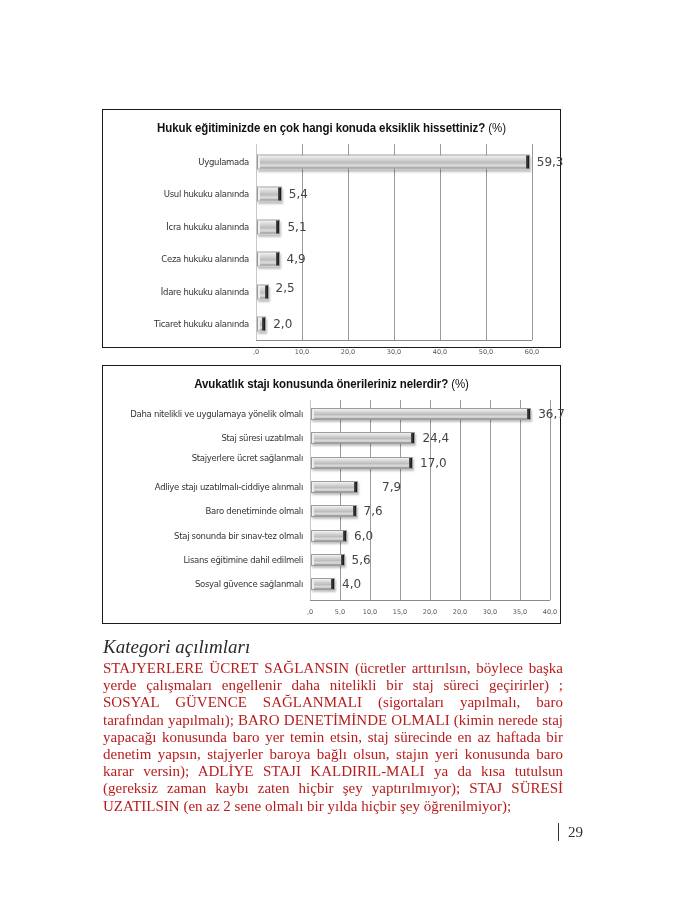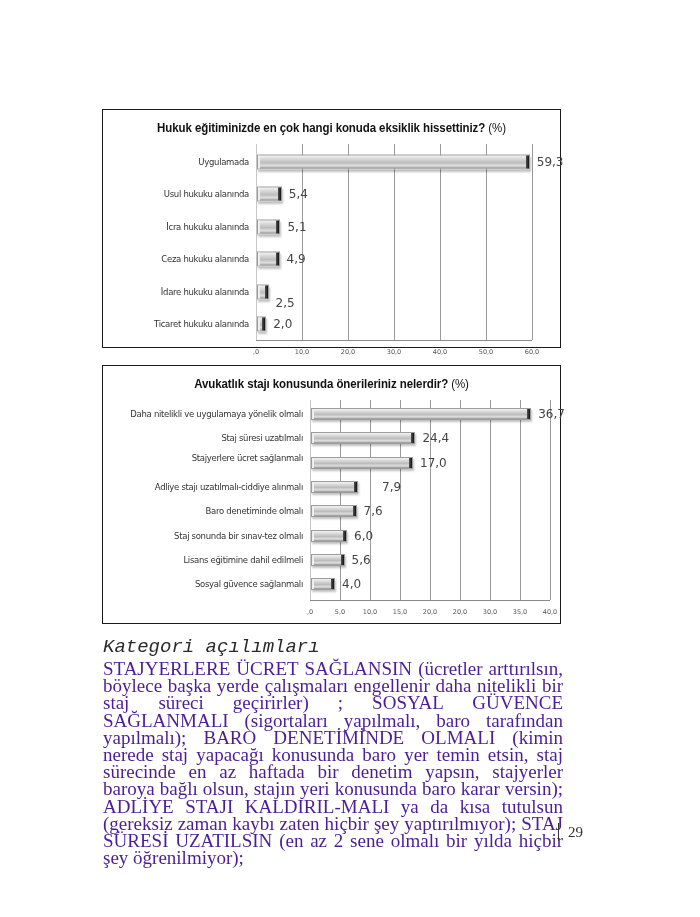--- a/index.html
+++ b/index.html
@@ -15,22 +15,22 @@
     .yaxisline { position: absolute; top: 0; bottom: 0; left: 0; width: 1px; background: #c8c8c8; }
     .tick { position: absolute; font-size: 6.5px; color: #555; transform: translateX(-50%); font-family: "DejaVu Sans", sans-serif; }
     .cat-label { position: absolute; right: 0; text-align: right; font-size: 8.5px; color: #333; white-space: nowrap; font-family: "DejaVu Sans", sans-serif; letter-spacing: -0.3px; transform: translateY(-50%); }
     .bar { position: absolute; height: 15px; transform: translateY(-50%);
       background: linear-gradient(to bottom, #f4f4f4 0%, #d9d9d9 25%, #bdbdbd 55%, #e0e0e0 80%, #8f8f8f 100%);
       border: 1px solid #9c9c9c; box-sizing: border-box; box-shadow: 1px 2px 2px rgba(0,0,0,0.25); }
     .bar::after { content: ""; position: absolute; right: 0; top: 0; bottom: 0; width: 3px; background: linear-gradient(to right, #555, #111); }
     .bar::before { content: ""; position: absolute; left: 0; top: 0; bottom: 0; width: 2px; background: #eee; }
     .chart2 .bar { height: 12px; }
     .val-label { position: absolute; font-size: 12px; color: #444; transform: translateY(-50%); font-family: "DejaVu Sans", sans-serif; }
-    .heading { position: absolute; left: 103px; top: 636px; font-family: Liberation Mono, monospace; font-style: italic; font-size: 19px; color: #2a2a2a; }
-    .body-text { position: absolute; left: 103px; top: 660px; width: 460px; font-family: "Liberation Serif", serif; font-size: 19px; line-height: 17.2px; color: #4c1d95; text-align: justify; }
+    .heading { position: absolute; left: 103px; top: 636px; font-family: Liberation Serif, serif; font-style: italic; font-size: 19px; color: #2a2a2a; }
+    .body-text { position: absolute; left: 103px; top: 660px; width: 460px; font-family: "Liberation Serif", serif; font-size: 15px; line-height: 17.2px; color: #b91c1c; text-align: justify; }
     .body-text p { margin: 0; }
     .footer { position: absolute; left: 103px; top: 823px; width: 480px; height: 18px; }
     .footer-text { position: absolute; right: 30px; top: 4px; font-family: "DejaVu Sans", sans-serif; font-size: 7.2px; color: #666; letter-spacing: 0.2px; white-space: nowrap; }
     .footer-sep { position: absolute; right: 24px; top: 0; width: 1.5px; height: 18px; background: #333; }
     .footer-page { position: absolute; right: 0; top: 1px; font-family: "Liberation Serif", serif; font-size: 15px; color: #333; }
   </style>
 </head>
 <body>
 
 <div class="chart-box chart1">
@@ -55,21 +55,21 @@
       <div class="yaxisline"></div>
       <div class="bar" style="left: 1px; top: 18px; width: 272.78px;"></div>
       <div class="val-label" style="left: 280.78px; top: 18px;">59,3</div>
       <div class="bar" style="left: 1px; top: 50.4px; width: 24.84px;"></div>
       <div class="val-label" style="left: 32.84px; top: 50.4px;">5,4</div>
       <div class="bar" style="left: 1px; top: 82.8px; width: 23.46px;"></div>
       <div class="val-label" style="left: 31.46px; top: 82.8px;">5,1</div>
       <div class="bar" style="left: 1px; top: 115.2px; width: 22.54px;"></div>
       <div class="val-label" style="left: 30.54px; top: 115.2px;">4,9</div>
       <div class="bar" style="left: 1px; top: 147.6px; width: 11.5px;"></div>
-      <div class="val-label" style="left: 19.5px; top: 159px;">2,5</div>
+      <div class="val-label" style="left: 19.5px; top: 144px;">2,5</div>
       <div class="bar" style="left: 1px; top: 180px; width: 9.2px;"></div>
       <div class="val-label" style="left: 17.2px; top: 180px;">2,0</div>
     </div>
   <div id="labels1" style="position:absolute; left:0; top:34px; width:146px; height:196px;">
       <div class="cat-label" style="top: 18px;">Uygulamada</div>
       <div class="cat-label" style="top: 50.4px;">Usul hukuku alanında</div>
       <div class="cat-label" style="top: 82.8px;">İcra hukuku alanında</div>
       <div class="cat-label" style="top: 115.2px;">Ceza hukuku alanında</div>
       <div class="cat-label" style="top: 147.6px;">İdare hukuku alanında</div>
       <div class="cat-label" style="top: 180px;">Ticaret hukuku alanında</div>

